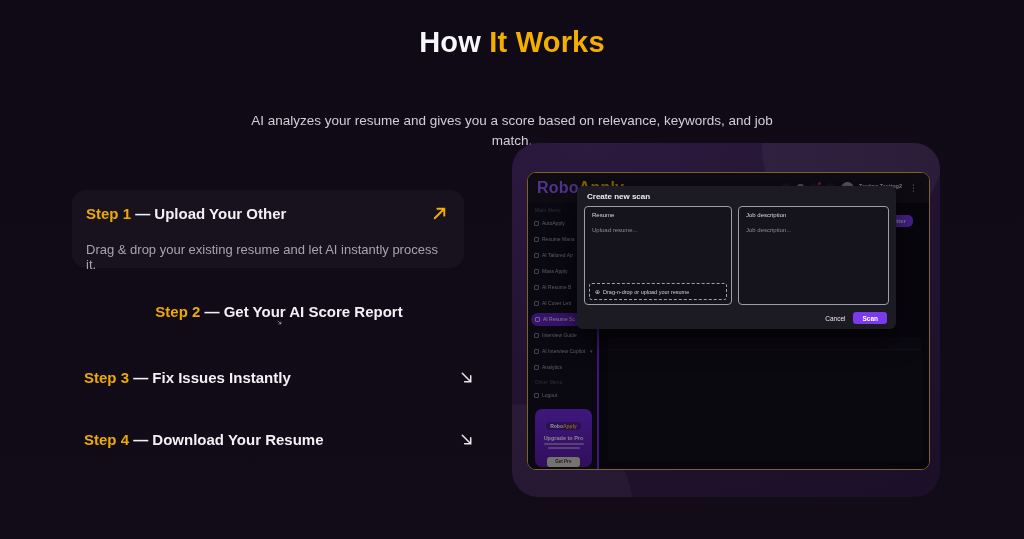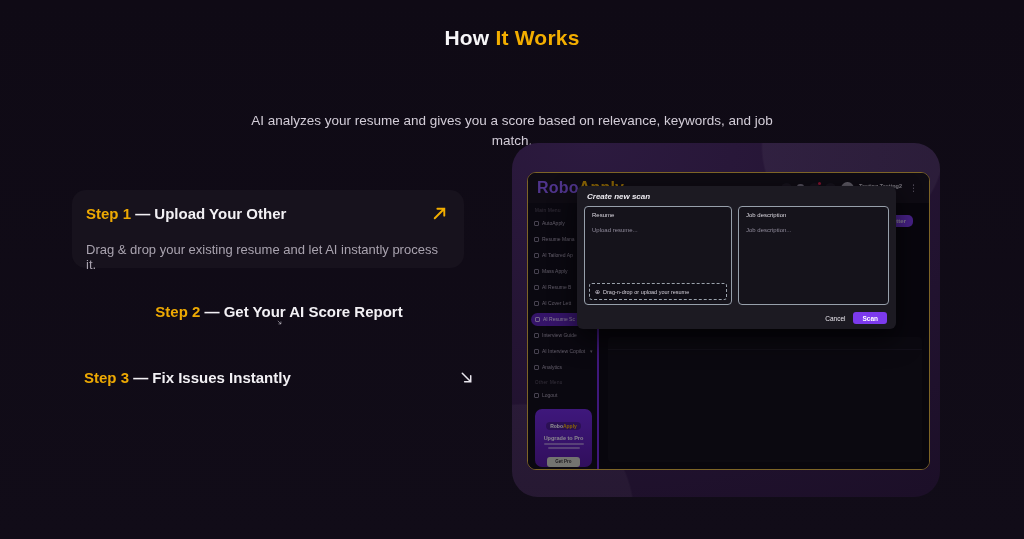--- a/index.html
+++ b/index.html
@@ -2,21 +2,21 @@
 <html><head>
 <meta charset="utf-8">
 <style>
   * { margin:0; padding:0; box-sizing:border-box; }
   html,body { width:1024px; height:539px; }
   body { font-family:"Liberation Sans", sans-serif; background:#0e0a14; overflow:hidden; }
   #page { position:relative; width:1024px; height:539px; background:linear-gradient(180deg,#0f0a15 0%,#110c18 100%); }
 
   
   .hero-title { position:absolute; top:26px; left:0; width:100%; text-align:center;
-                font-size:21px; font-weight:700; color:#f7f6f8; letter-spacing:.2px; }
+                font-size:29px; font-weight:700; color:#f7f6f8; letter-spacing:.2px; }
   .hero-title .accent { color:#f3ae00; }
   .hero-sub { position:absolute; top:71px; left:50%; transform:translateX(-50%); width:540px;
               text-align:center; font-size:13.5px; line-height:1.5; color:#d3cdd8;margin-top:40px; }
 
   
   .step-card { position:absolute; left:72px; top:190px; width:392px; height:78px;
                background:#17121d; border-radius:14px; padding:15px 16px 0 14px; }
   .step-head { display:flex; align-items:center; justify-content:space-between; }
   .step-title { font-size:15px; font-weight:700; color:#f2f0f4; }
   .step-title .num { color:#eda903; }
@@ -76,21 +76,21 @@
                border-radius:5px; font-size:6px; font-weight:700; color:#eadfff; cursor:pointer; }
   .content-panel { position:absolute; left:7px; right:7px; top:134px; bottom:7px;
                background:#0f0d15; border-radius:4px; }
   .content-panel .strip { height:13px; border-bottom:1px solid #1d1925; }
 
   .dim { position:absolute; inset:0; background:rgba(7,4,11,.45); }
 
   
   .modal { position:absolute; left:49px; top:13px; width:319px; height:143px; background:#1c1a22;
            border-radius:6px; box-shadow:0 10px 26px rgba(0,0,0,.65); }
-  .modal-title { position:absolute; left:10px; top:6px; font-size:8px; font-weight:700; color:#edebf1;font-style:italic; }
+  .modal-title { position:absolute; left:10px; top:6px; font-size:8px; font-weight:700; color:#edebf1; }
   .pane { position:absolute; top:20px; height:99px; border:1px solid #97a0ab; border-radius:4px;
           background:#15131b; padding:5px 7px; cursor:text; }
   .pane-resume { left:7px; width:148px; }
   .pane-job { left:161px; width:151px; }
   .pane-label { font-size:6px; color:#dcd9e1; }
   .pane-ph { margin-top:9px; font-size:6px; color:#8f8a9a; }
   .dropzone { position:absolute; left:4px; right:4px; bottom:4px; height:17px;
               border:1px dashed #9aa2ac; border-radius:3px; background:#100e16;
               display:flex; align-items:center; gap:3px; padding:0 5px;
               font-size:5.5px; color:#d4d0da; cursor:pointer; }
@@ -137,20 +137,30 @@
     <div class="step-title">
       <span class="num">Step 3</span>
       <span>—</span>
       <span>Fix Issues Instantly</span>
     </div>
     <svg class="arrow-svg" width="15" height="15" viewBox="0 0 16 16">
       <path d="M3.5 3.5 L12 12 M12.5 6 V12.5 H6" stroke="#e9e6ee" stroke-width="1.6" fill="none" stroke-linecap="round"></path>
     </svg>
   </div>
 
+  <div class="step-row" id="step-row-4">
+    <div class="step-title">
+      <span class="num">Step 4</span>
+      <span>—</span>
+      <span>Download Your Resume</span>
+    </div>
+    <svg class="arrow-svg" width="15" height="15" viewBox="0 0 16 16">
+      <path d="M3.5 3.5 L12 12 M12.5 6 V12.5 H6" stroke="#e9e6ee" stroke-width="1.6" fill="none" stroke-linecap="round"></path>
+    </svg>
+  </div>
 
   <div class="showcase">
     <div class="appwin">
 
       <div class="topbar">
         <div class="logo">
           <span class="lp">Robo</span><span class="la">Apply</span>
         </div>
         <div class="tb-right">
           <span class="tb-icon"></span>

